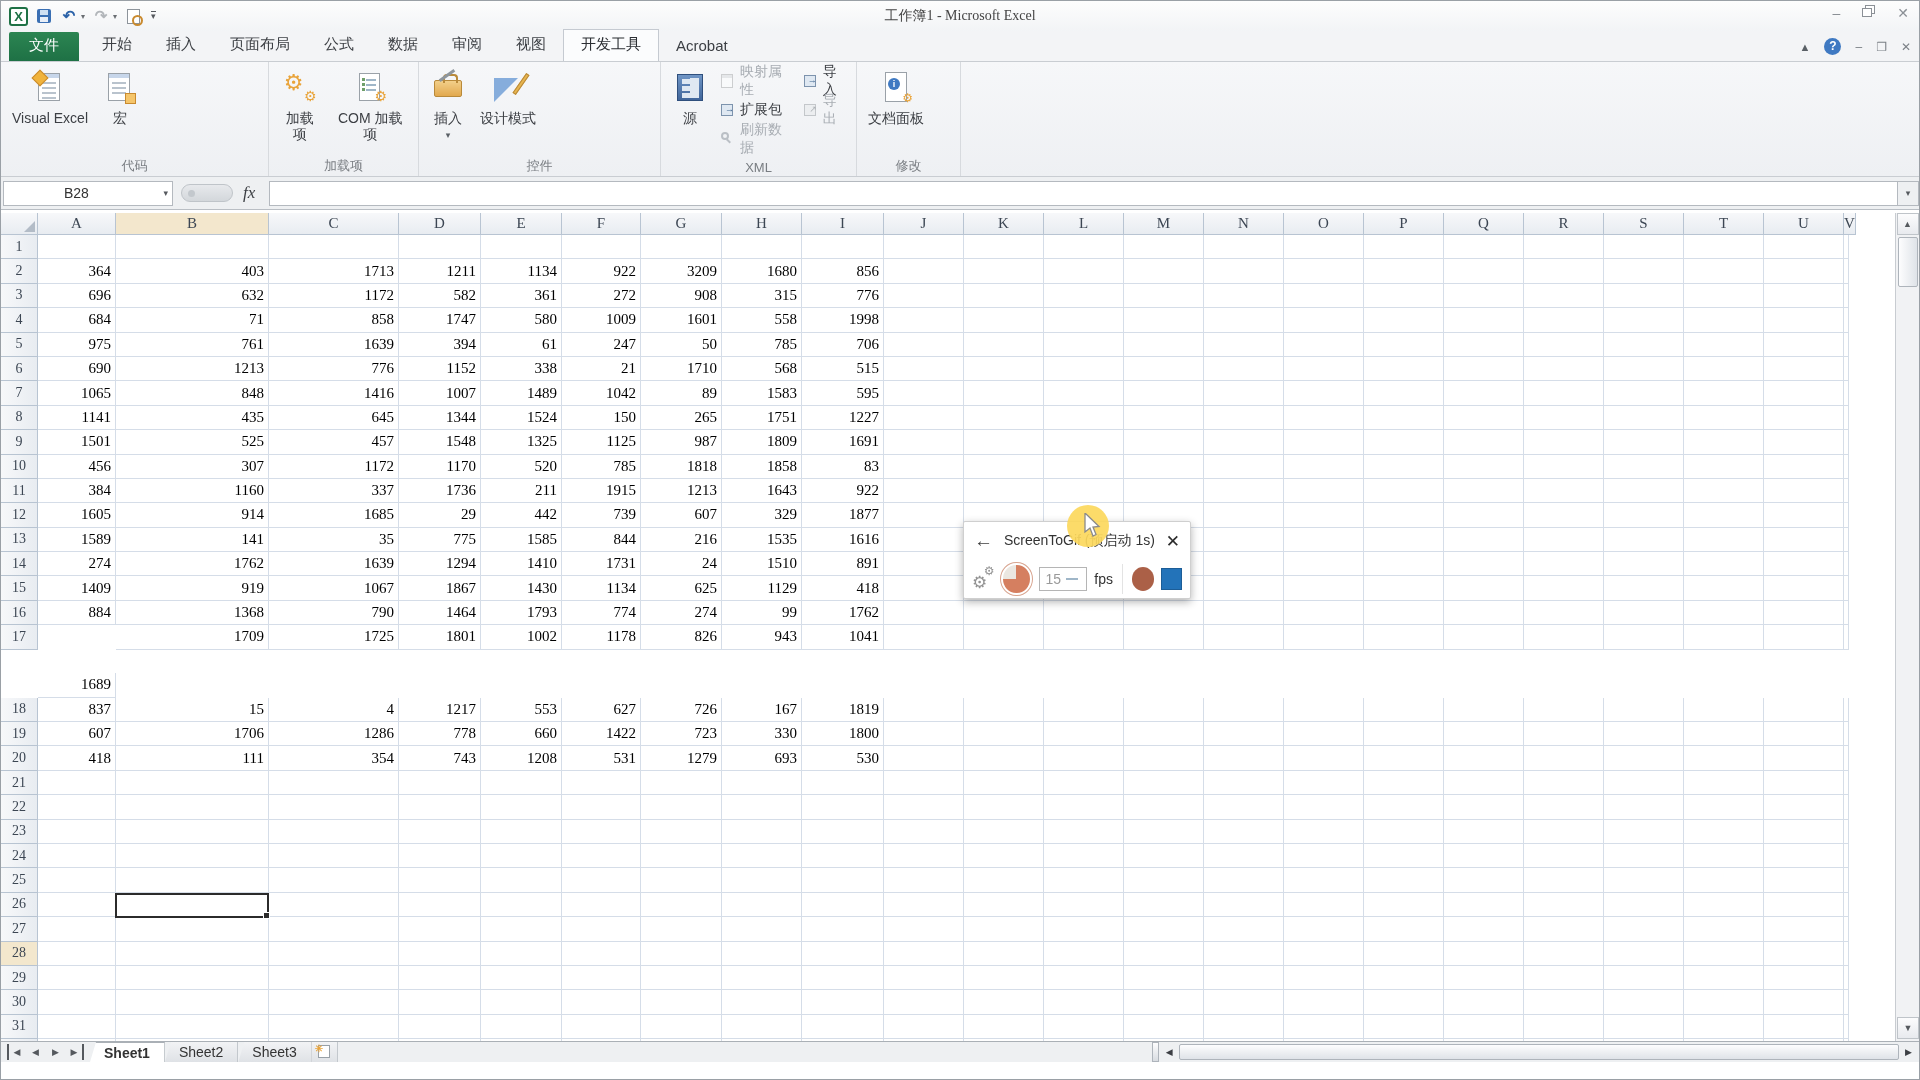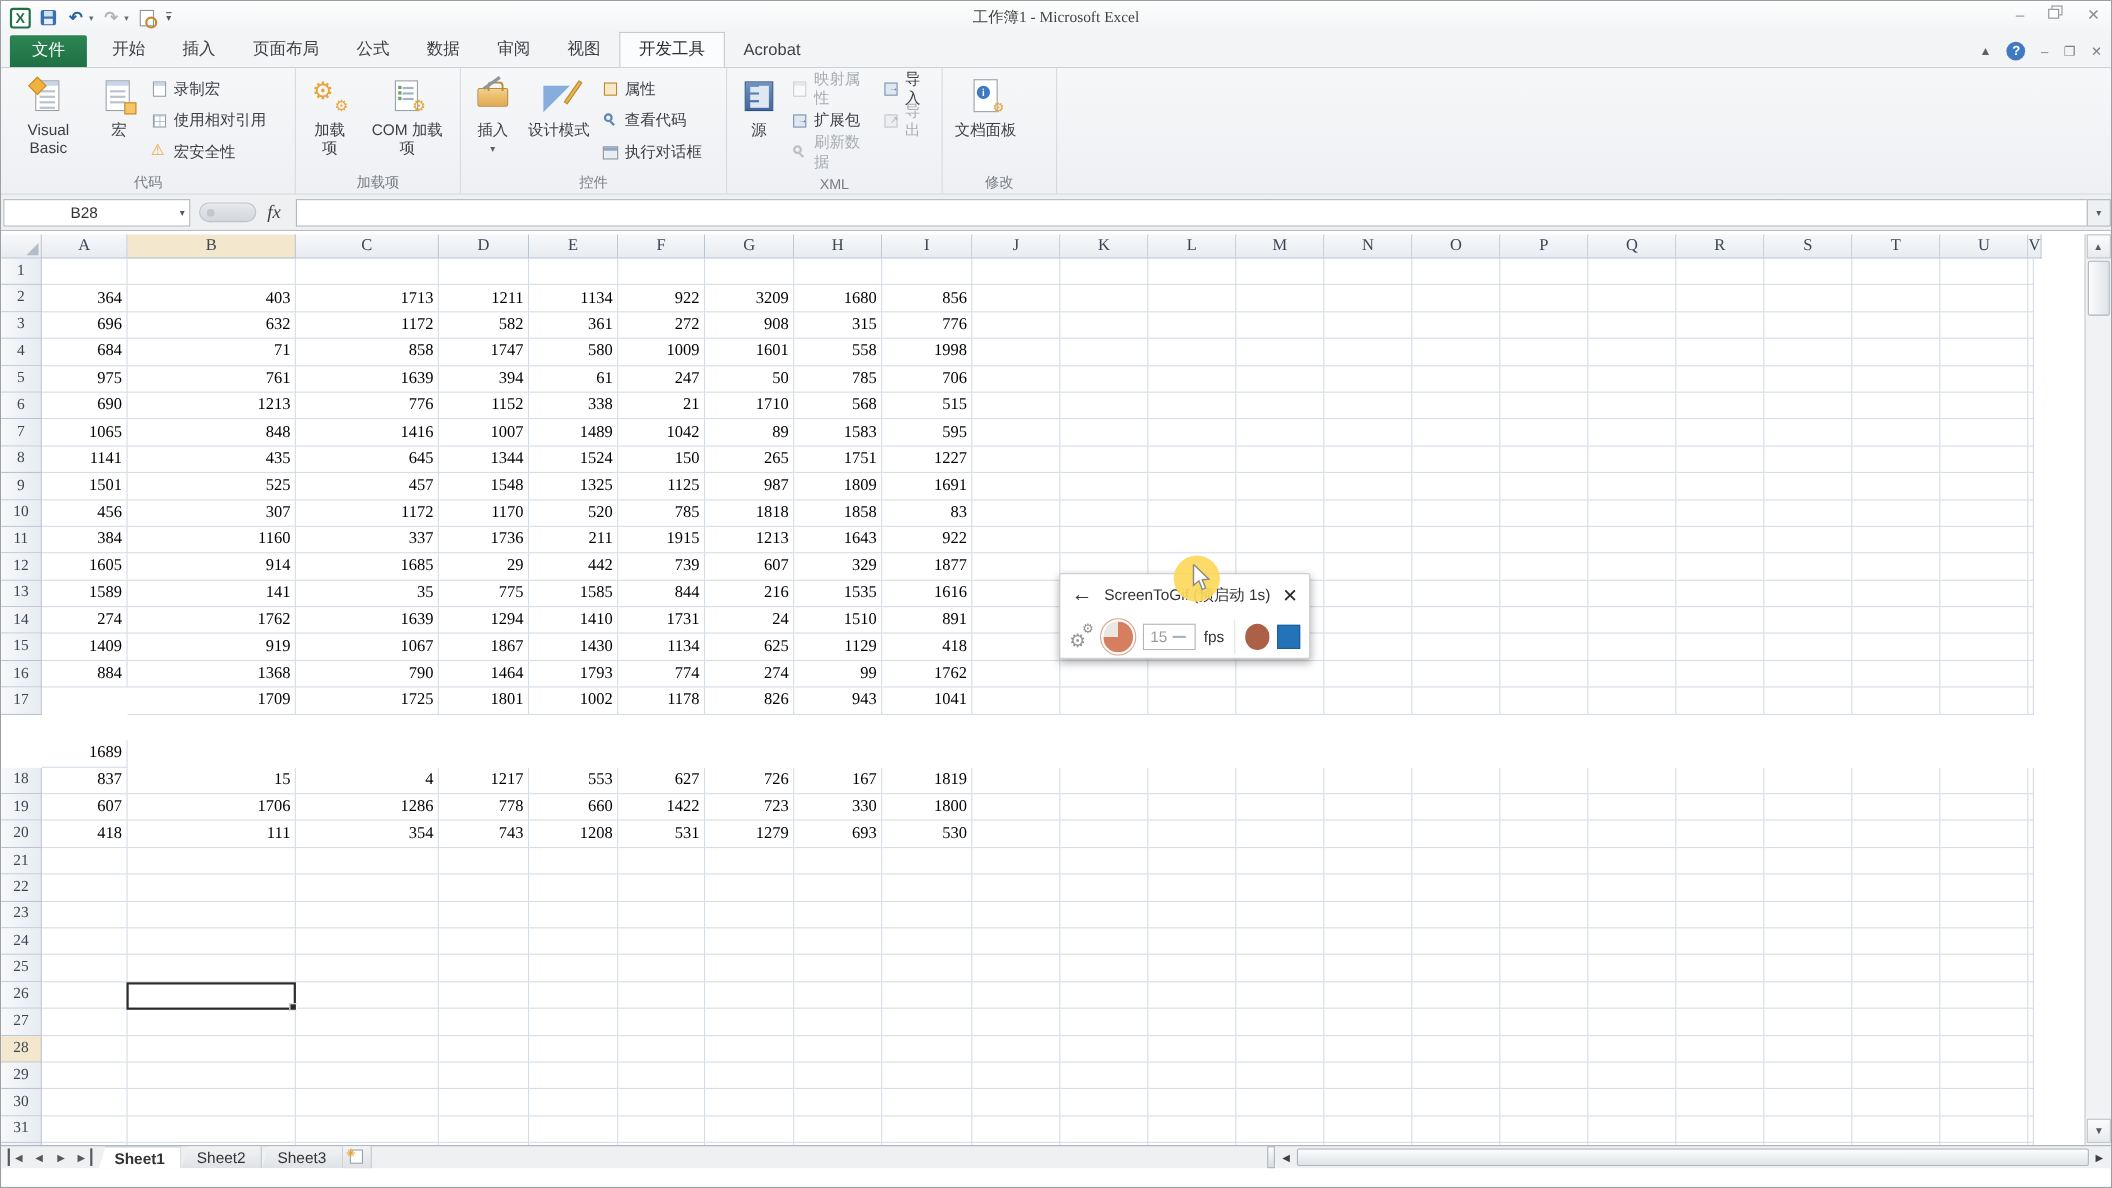--- a/index.html
+++ b/index.html
@@ -272,52 +272,32 @@
       <div class="bigbtn">
         <div class="icon32">
           <div class="sheet">
               <i style="top:8px"></i>
               <i style="top:13px"></i>
               <i style="top:18px"></i>
               <i style="top:23px"></i>
             </div>
           <div class="vb-diamond"></div>
         </div>
-        <div class="lbl">Visual Basic</div>
+        <div class="lbl">Visual Excel</div>
       </div>
       <div class="bigbtn">
         <div class="icon32">
           <div class="sheet">
               <i style="top:8px"></i>
               <i style="top:13px"></i>
               <i style="top:18px"></i>
             </div>
           <div class="macro-flag"></div>
         </div>
         <div class="lbl">宏</div>
-      </div>
-      <div class="smallcol" style="width:150px">
-        <div class="smallbtn">
-          <span class="ic14">
-              <span class="mini-sheet"></span>
-            </span>
-          <span>录制宏</span>
-        </div>
-        <div class="smallbtn">
-          <span class="ic14">
-              <span class="mini-grid"></span>
-            </span>
-          <span>使用相对引用</span>
-        </div>
-        <div class="smallbtn">
-          <span class="ic14">
-              <span class="warn">⚠</span>
-            </span>
-          <span>宏安全性</span>
-        </div>
       </div>
       <div class="rgroup-label">代码</div>
     </div>
 
     <div class="rgroup" style="width:150px">
       <div class="bigbtn">
         <div class="icon32">
           <span class="gear-big">⚙</span>
             <span class="gear-sm">⚙</span>
         </div>
@@ -348,40 +328,20 @@
         </div>
         <div class="lbl">插入</div>
         <span class="drop">▾</span>
       </div>
       <div class="bigbtn">
         <div class="icon32">
           <div class="setsq"></div>
             <div class="pencil"></div>
         </div>
         <div class="lbl">设计模式</div>
-      </div>
-      <div class="smallcol" style="width:106px">
-        <div class="smallbtn">
-          <span class="ic14">
-              <span class="mini-props"></span>
-            </span>
-          <span>属性</span>
-        </div>
-        <div class="smallbtn">
-          <span class="ic14">
-              <span class="mini-mag"></span>
-            </span>
-          <span>查看代码</span>
-        </div>
-        <div class="smallbtn">
-          <span class="ic14">
-              <span class="mini-dlg"></span>
-            </span>
-          <span>执行对话框</span>
-        </div>
       </div>
       <div class="rgroup-label">控件</div>
     </div>
 
     <div class="rgroup" style="width:196px">
       <div class="bigbtn">
         <div class="icon32">
           <div class="srcbox">
               <i style="top:4px"></i>
               <i style="top:11px"></i>

